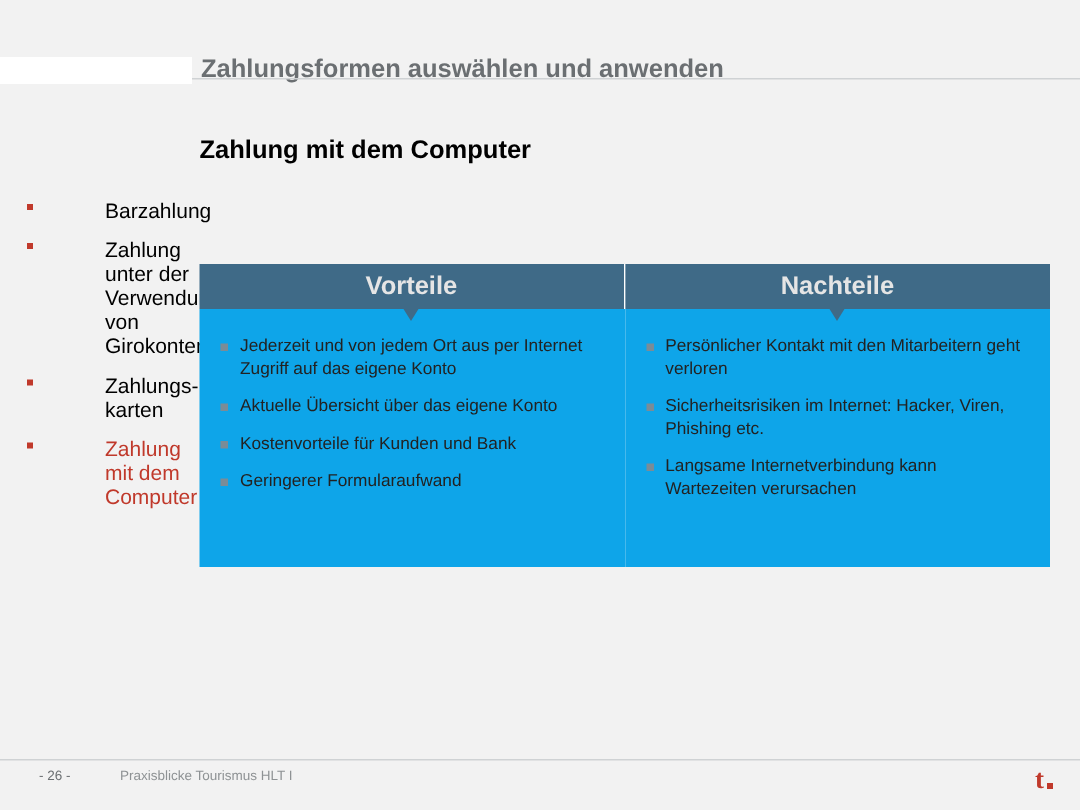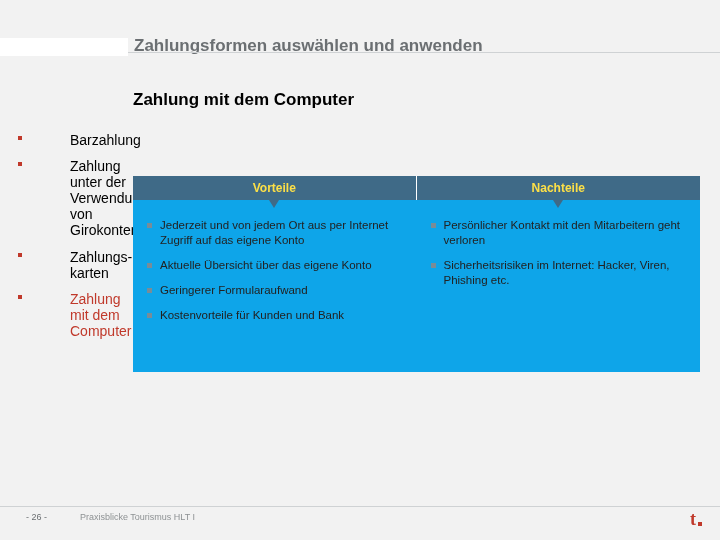--- a/index.html
+++ b/index.html
@@ -15,21 +15,21 @@
 
   .sidebar { position: absolute; top: 132px; left: 18px; width: 96px; }
   .side-item { font-size: 14px; line-height: 1.15; margin-bottom: 10px; font-weight: normal; color: #000; display: flex; gap: 45px; }
   .side-bullet { width: 4px; height: 4px; background: #c0392b; margin-top: 4px; margin-right: 3px; flex: 0 0 4px; }
   .side-item.active .side-text { color: #c0392b; }
 
   .content-heading { position: absolute; top: 132px; left: 133px; font-size: 13px; font-weight: bold; font-style: italic; color: #4a4a4a; }
 
   .columns { position: absolute; top: 176px; left: 133px; right: 20px; display: flex; gap: 0; }
   .col { flex: 1; }
-  .col-header { background: #3f6a87; color: #fde047; text-align: center; font-size: 12px; font-weight: bold; padding: 5px 0; position: relative; }
+  .col-header { background: #3f6a87; color: #e5e5e5; text-align: center; font-size: 17px; font-weight: bold; padding: 5px 0; position: relative; }
   .col-body { background: #0ea5e9; padding: 18px 12px 18px 14px; min-height: 172px; }
   .arrow-down { position: absolute; left: 50%; bottom: -8px; transform: translateX(-50%); width: 0; height: 0; border-left: 5px solid transparent; border-right: 5px solid transparent; border-top: 8px solid #3f6a87; }
   .col:first-child .col-header { border-right: 1px solid #fff; }
   .bullet-list { list-style: none; }
   .bullet-item { font-size: 11.5px; line-height: 1.3; color: #222; margin-bottom: 10px; display: flex; align-items: flex-start; }
   .sq { width: 5px; height: 5px; background: #7a8c97; margin-top: 5px; margin-right: 8px; flex: 0 0 5px; }
 
   .footer { position: absolute; left: 0; right: 0; bottom: 12px; height: 22px; padding-left: 45px; }
   .footer-line { position: absolute; left: 0; right: 0; top: 0; height: 1px; background: #cfd2d4; }
   .page-num { position: absolute; left: 26px; top: 6px; font-size: 9px; color: #6b6f72; }
@@ -82,44 +82,48 @@
           <li class="bullet-item">
               <span class="sq"></span>
               <span>Jederzeit und von jedem Ort aus per Internet Zugriff auf das eigene Konto</span>
             </li>
           <li class="bullet-item">
               <span class="sq"></span>
               <span>Aktuelle Übersicht über das eigene Konto</span>
             </li>
           <li class="bullet-item">
               <span class="sq"></span>
-              <span>Geringerer Formularaufwand</span>
+              <span>Kostenvorteile für Kunden und Bank</span>
             </li>
           <li class="bullet-item">
               <span class="sq"></span>
-              <span>Kostenvorteile für Kunden und Bank</span>
+              <span>Geringerer Formularaufwand</span>
             </li>
         </ul>
       </div>
     </div>
     <div class="col">
       <div class="col-header">
         <span>Nachteile</span>
         <div class="arrow-down"></div>
       </div>
       <div class="col-body">
         <ul class="bullet-list">
           <li class="bullet-item">
               <span class="sq"></span>
               <span>Persönlicher Kontakt mit den Mitarbeitern geht verloren</span>
             </li>
           <li class="bullet-item">
               <span class="sq"></span>
               <span>Sicherheitsrisiken im Internet: Hacker, Viren, Phishing etc.</span>
             </li>
+          <li class="bullet-item">
+              <span class="sq"></span>
+              <span>Langsame Internetverbindung kann Wartezeiten verursachen</span>
+            </li>
         </ul>
       </div>
     </div>
   </div>
 
   <div class="footer">
     <div class="footer-line"></div>
     <div class="page-num">- 26 -</div>
     <div class="footer-text">Praxisblicke Tourismus HLT I</div>
     <div class="logo">

